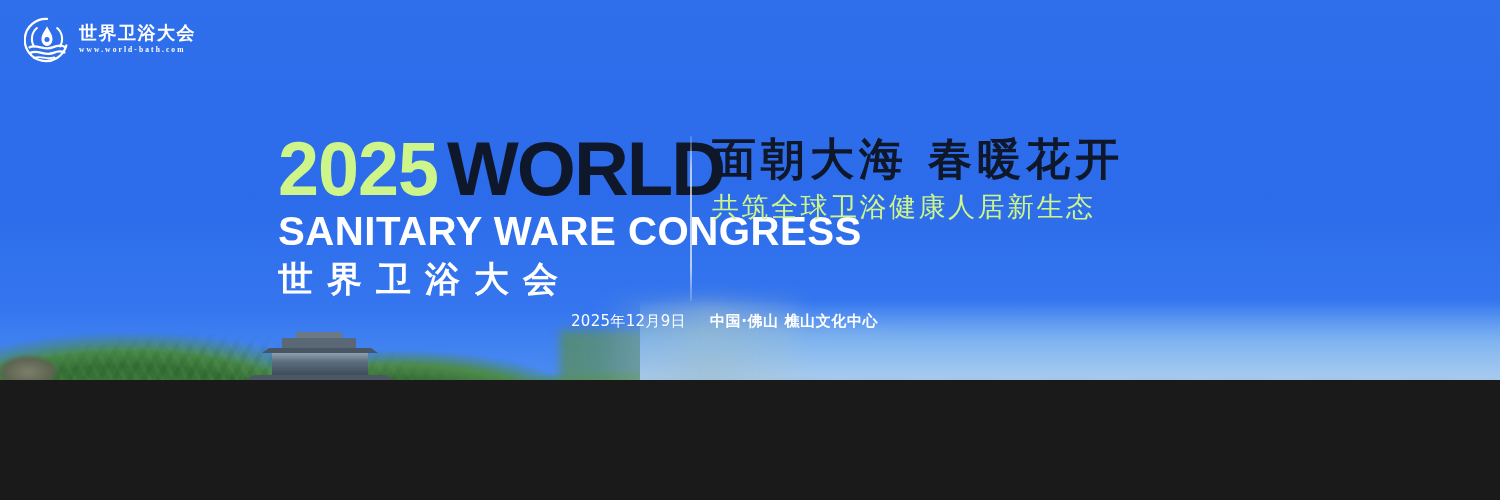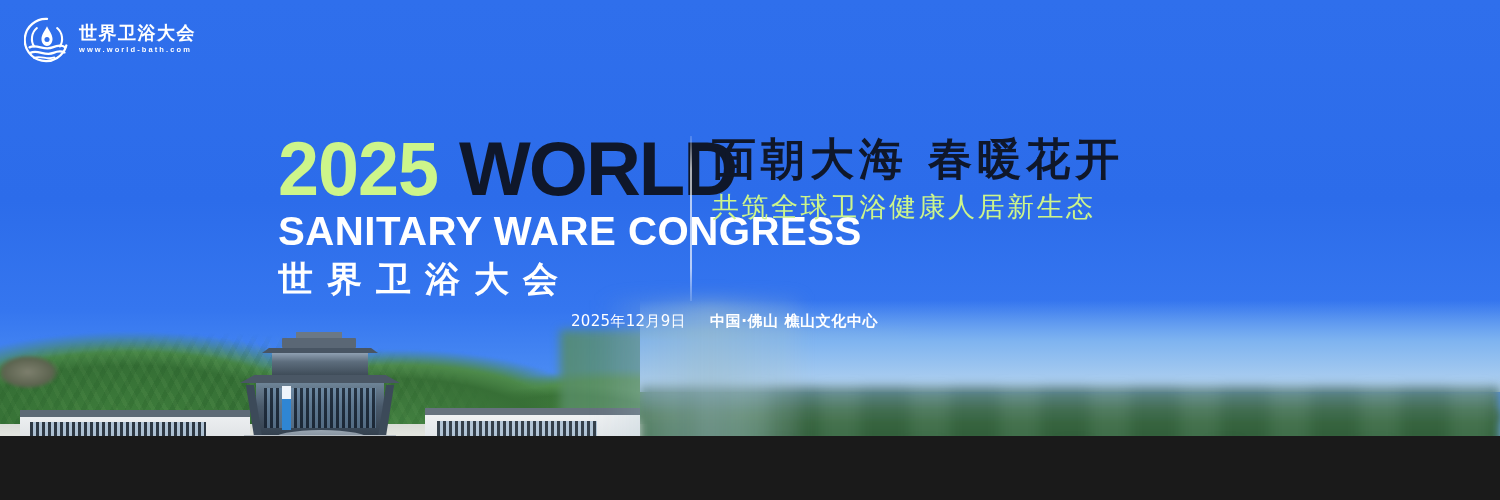--- a/index.html
+++ b/index.html
@@ -1,21 +1,21 @@
 <!DOCTYPE html>
 <html><head>
 <meta charset="utf-8">
 <style>
   * { margin:0; padding:0; box-sizing:border-box; }
   html, body { background:#1a1a1a; }
   body { font-family:"Liberation Sans", sans-serif; }
 
   #banner {
     position:relative;
-    width:1500px; height:436px;
+    width:1500px; height:380px;
     overflow:hidden;
     background:#2f6fec;
   }
 
   
   .scene { position:absolute; inset:0; overflow:hidden; }
 
   
   .sky {
     position:absolute; left:0; top:0; width:1500px; height:500px;
@@ -220,27 +220,27 @@
   
   .logo { position:absolute; left:24px; top:17px; display:flex; align-items:center; gap:9px; }
   .logo-mark { width:46px; height:46px; flex:0 0 46px; }
   .logo-text { display:flex; flex-direction:column; justify-content:center; padding-bottom:2px; }
   .logo-cn {
     color:#ffffff; font-size:18px; font-weight:700; letter-spacing:1.5px; line-height:1.1;
     font-family:"DejaVu Sans","Liberation Sans",sans-serif;
   }
   .logo-url {
     color:#ffffff; font-size:7.5px; letter-spacing:2.1px; line-height:1.3; margin-top:2px;
-    font-family:Liberation Sans, sans-serif; font-weight:600;
+    font-family:Liberation Serif, serif; font-weight:600;
   }
 
   
   .headline { position:absolute; left:278px; top:126px; width:400px; }
   .line-1 {
-    display:flex; align-items:baseline; gap:16px;
+    display:flex; align-items:baseline; gap:4px;
     font-family:"Liberation Sans",sans-serif;
     font-weight:900; font-size:76px; line-height:0.92;
     letter-spacing:-1px;
   }
   .year { color:#cdf58a; font-style:normal; transform:scaleX(.97); transform-origin:left; }
   .world { color:#0f172a; letter-spacing:-2px;margin-top:8px; }
   .line-2 {
     color:#ffffff; font-weight:900; font-size:41px; line-height:1.05;
     letter-spacing:.5px; margin-top:6px; white-space:nowrap;
     font-family:"Liberation Sans",sans-serif;

